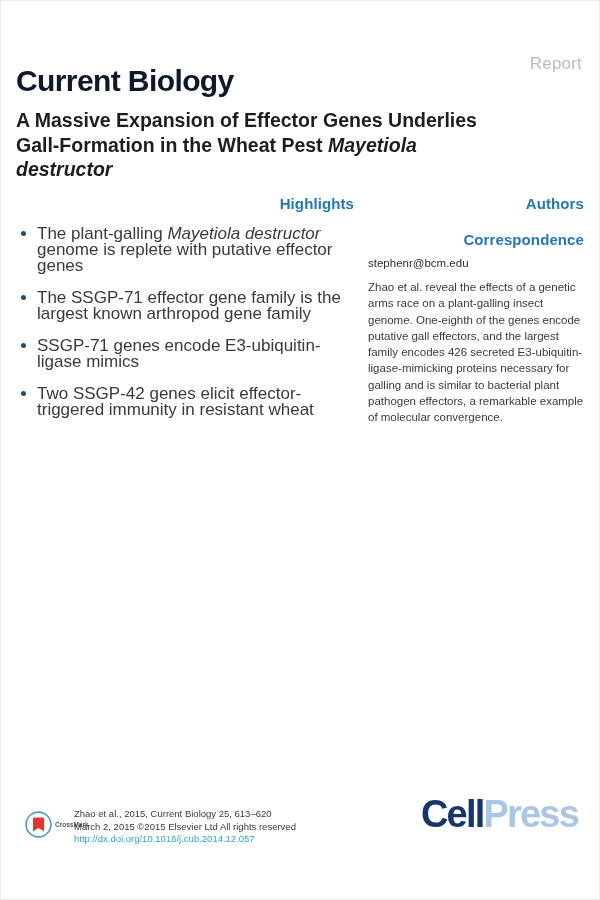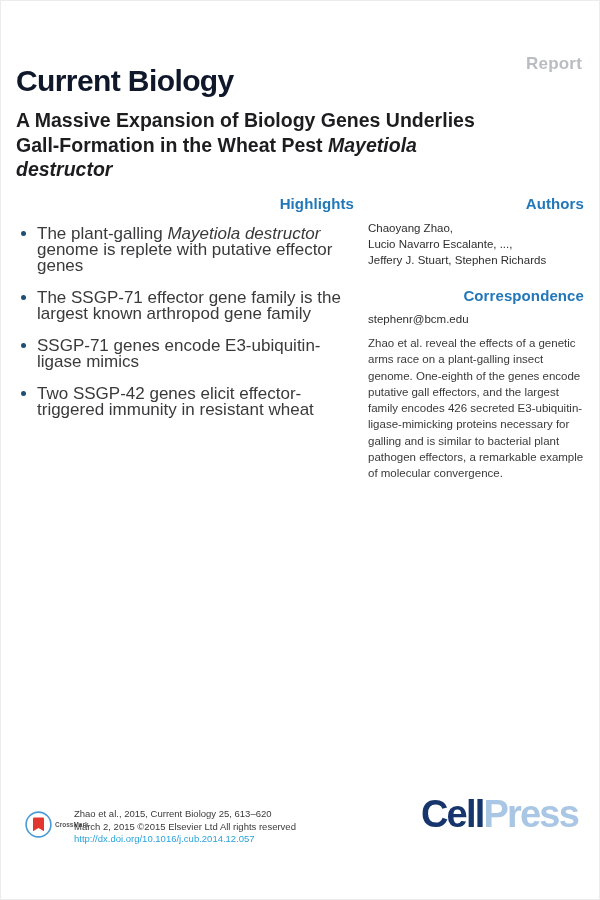--- a/index.html
+++ b/index.html
@@ -3,21 +3,21 @@
 <meta charset="utf-8">
 <style>
   html,body{margin:0;padding:0;background:#fff;}
   .page{
     position:relative;width:600px;height:900px;background:#ffffff;
     font-family:"Liberation Sans",sans-serif;overflow:hidden;
     box-shadow:inset 0 0 0 1px #ececec;
   }
   .report{
     position:absolute;top:54px;right:18px;
-    font-size:17px;font-weight:bold;color:#b9bdc2;letter-spacing:.2px;margin-left:24px;
+    font-size:17px;font-weight:normal;color:#b9bdc2;letter-spacing:.2px;margin-left:24px;
   }
   .journal{
     position:absolute;top:64px;left:16px;
     font-size:30px;font-weight:bold;color:#0f172a;letter-spacing:-0.6px;
   }
   .title{
     position:absolute;top:108px;left:16px;width:568px;margin:0;
     font-size:19.5px;font-weight:bold;color:#1d1d1f;line-height:24.5px;
   }
   .title .line{display:block;}
@@ -64,21 +64,21 @@
 </head>
 <body>
 
 <div class="page">
 
   <div class="report">Report</div>
 
   <div class="journal">Current Biology</div>
 
   <h1 class="title">
-    <span class="line"><span>A Massive Expansion of Biology Genes Underlies</span><span class="ital"></span></span>
+    <span class="line"><span>A Massive Expansion of Effector Genes Underlies</span><span class="ital"></span></span>
     <span class="line"><span>Gall-Formation in the Wheat Pest </span><span class="ital">Mayetiola</span></span>
     <span class="line"><span></span><span class="ital">destructor</span></span>
   </h1>
 
   <div class="col-left">
     <h2 class="sec-head">Highlights</h2>
     <ul class="hl-list">
       <li class="hl-item">
         <span class="dot"></span>
         <span><span>The plant-galling </span><span class="ital">Mayetiola destructor</span><span> genome is replete with putative effector genes</span></span>
@@ -93,25 +93,20 @@
       </li>
       <li class="hl-item">
         <span class="dot"></span>
         <span><span></span><span class="ital"></span><span>Two SSGP-42 genes elicit effector-triggered immunity in resistant wheat</span></span>
       </li>
     </ul>
   </div>
 
   <div class="col-right">
     <h2 class="sec-head">Authors</h2>
-    <div class="body-txt authors-block">
-      <span>Chaoyang Zhao,</span>
-      <span>Lucio Navarro Escalante, ...,</span>
-      <span>Jeffery J. Stuart, Stephen Richards</span>
-    </div>
 
     <h2 class="sec-head corr-head">Correspondence</h2>
     <p class="body-txt email">stephenr@bcm.edu</p>
 
     <p class="body-txt brief-txt">Zhao et al. reveal the effects of a genetic arms race on a plant-galling insect genome. One-eighth of the genes encode putative gall effectors, and the largest family encodes 426 secreted E3-ubiquitin-ligase-mimicking proteins necessary for galling and is similar to bacterial plant pathogen effectors, a remarkable example of molecular convergence.</p>
   </div>
 
   <div class="crossmark">
     <svg width="27" height="27" viewBox="0 0 27 27">
       <circle cx="13.5" cy="13.5" r="12.4" fill="#ffffff" stroke="#4a9bd5" stroke-width="1.6"></circle>

